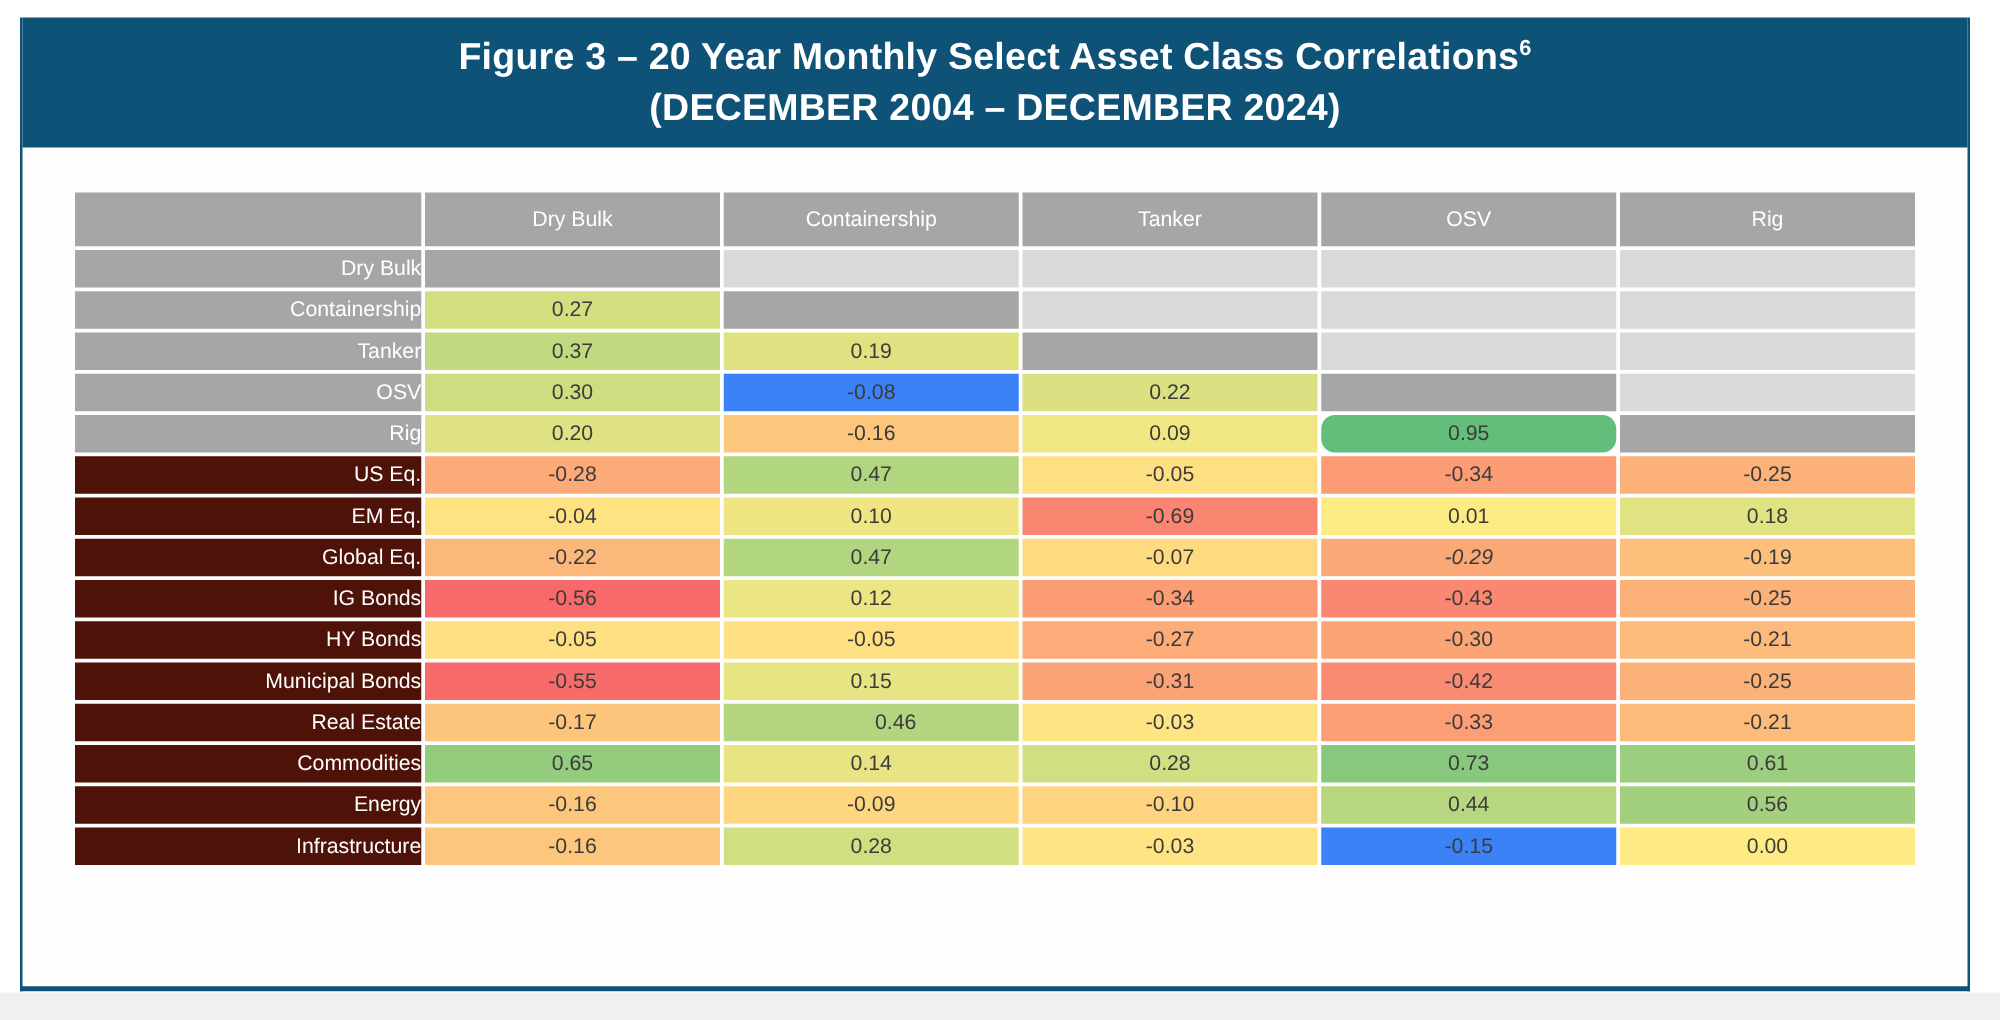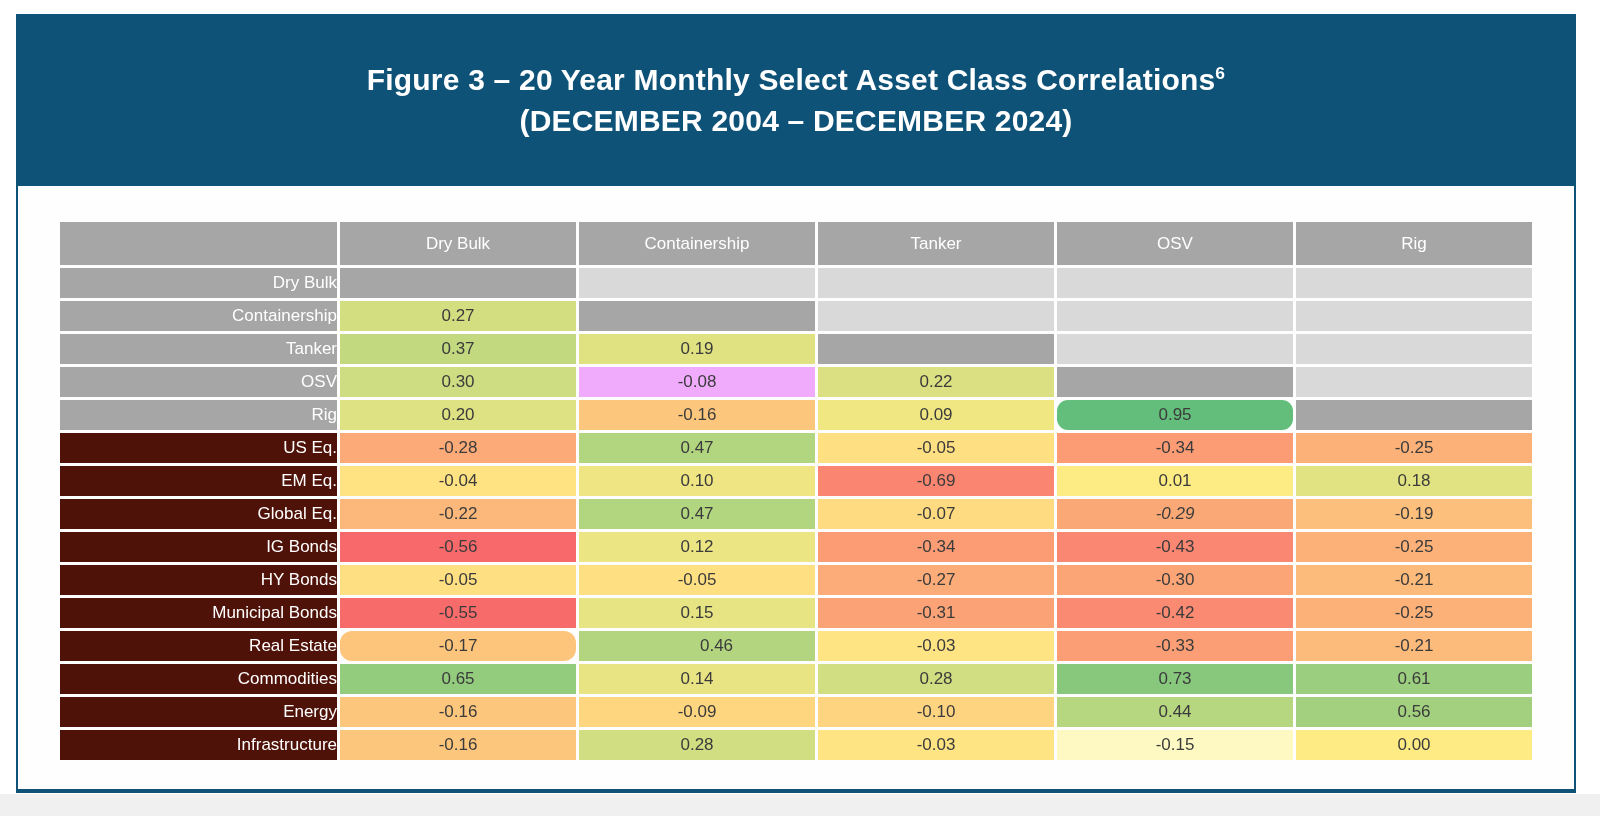--- a/index.html
+++ b/index.html
@@ -21,21 +21,21 @@
     font-family:"Liberation Sans", sans-serif;
   }
   .doc-frame{
     position:absolute;left:16px;top:14px;width:1560px;height:779px;
     box-sizing:border-box;background:#FEFEFE;
     border-left:2px solid var(--frame_blue);
     border-right:2px solid var(--frame_blue);
     border-bottom:4px solid var(--frame_blue);
   }
   .title-band{
-    height:172px;background:var(--banner_blue);
+    height:104px;background:var(--banner_blue);
     display:flex;flex-direction:column;align-items:center;justify-content:center;
     gap:7px;
   }
   .title-line{
     color:#FFFFFF;font-size:30px;font-weight:bold;line-height:34px;
     letter-spacing:0.2px;text-align:center;
   }
   .title-line sup{font-size:58%;line-height:0;}
   table.corr{
     margin:33px 0 0 39px;
@@ -120,21 +120,21 @@
           <th class="row-label shipping">Tanker</th>
           <td class="val" style="background: rgb(194, 217, 128);">0.37</td>
           <td class="val" style="background: rgb(224, 226, 130);">0.19</td>
           <td class="diag"></td>
           <td class="empty"></td>
           <td class="empty"></td>
         </tr>
         <tr>
           <th class="row-label shipping">OSV</th>
           <td class="val" style="background: rgb(206, 221, 129);">0.30</td>
-          <td class="val" style="background: #f0abfc;">-0.08</td>
+          <td class="val" style="background: #3b82f6;">-0.08</td>
           <td class="val" style="background: rgb(219, 225, 130);">0.22</td>
           <td class="diag"></td>
           <td class="empty"></td>
         </tr>
         <tr>
           <th class="row-label shipping">Rig</th>
           <td class="val" style="background: rgb(222, 226, 130);">0.20</td>
           <td class="val" style="background: rgb(253, 198, 125);">-0.16</td>
           <td class="val" style="background: rgb(240, 231, 131);">0.09</td>
           <td class="val" style="background: rgb(99, 190, 123); border-radius: 11px;">0.95</td>
@@ -183,21 +183,21 @@
         <tr>
           <th class="row-label asset">Municipal Bonds</th>
           <td class="val" style="background: rgb(248, 107, 107);">-0.55</td>
           <td class="val" style="background: rgb(230, 228, 131);">0.15</td>
           <td class="val" style="background: rgb(251, 163, 118);">-0.31</td>
           <td class="val" style="background: rgb(250, 138, 113);">-0.42</td>
           <td class="val" style="background: rgb(252, 177, 121);">-0.25</td>
         </tr>
         <tr>
           <th class="row-label asset">Real Estate</th>
-          <td class="val" style="background: rgb(253, 196, 124); border-radius: 12px;">-0.17</td>
+          <td class="val" style="background: rgb(253, 196, 124);">-0.17</td>
           <td class="val" style="background: rgb(179, 213, 128); padding-left: 39px;">0.46</td>
           <td class="val" style="background: rgb(255, 228, 131);">-0.03</td>
           <td class="val" style="background: rgb(251, 158, 117);">-0.33</td>
           <td class="val" style="background: rgb(252, 186, 123);">-0.21</td>
         </tr>
         <tr>
           <th class="row-label asset">Commodities</th>
           <td class="val" style="background: rgb(148, 204, 126);">0.65</td>
           <td class="val" style="background: rgb(232, 228, 131);">0.14</td>
           <td class="val" style="background: rgb(209, 222, 129);">0.28</td>
@@ -210,20 +210,20 @@
           <td class="val" style="background: rgb(254, 214, 128);">-0.09</td>
           <td class="val" style="background: rgb(254, 212, 128);">-0.10</td>
           <td class="val" style="background: rgb(183, 214, 128);">0.44</td>
           <td class="val" style="background: rgb(163, 208, 127);">0.56</td>
         </tr>
         <tr>
           <th class="row-label asset">Infrastructure</th>
           <td class="val" style="background: rgb(253, 198, 125);">-0.16</td>
           <td class="val" style="background: rgb(209, 222, 129);">0.28</td>
           <td class="val" style="background: rgb(255, 228, 131);">-0.03</td>
-          <td class="val" style="background: #fef9c3; margin-top: 29px;">-0.15</td>
+          <td class="val" style="background: #3b82f6; margin-top: 29px;">-0.15</td>
           <td class="val" style="background: rgb(255, 235, 132);">0.00</td>
         </tr>
       </tbody>
   </table>
 </div>
 
 <div class="footer-strip"></div>
 
 </body></html>

